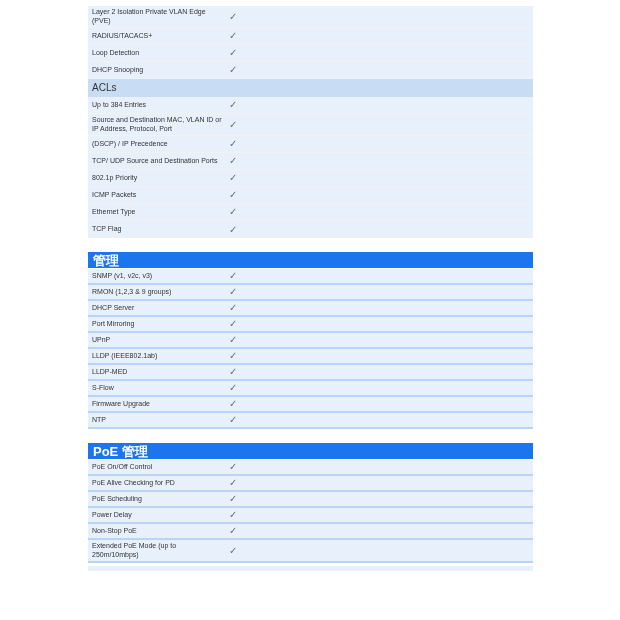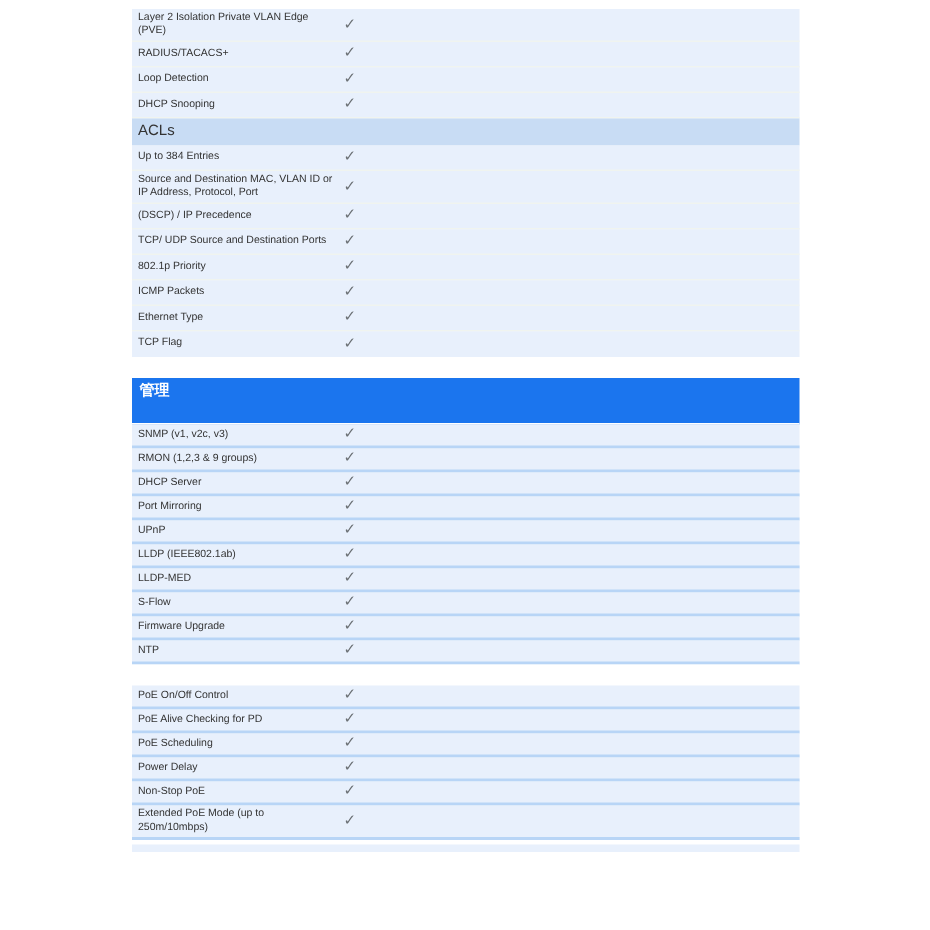--- a/index.html
+++ b/index.html
@@ -15,23 +15,23 @@
     position: absolute;
     left: 88px;
     top: 6px;
     width: 445px;
   }
   .table-gap { height: 14px; background: #ffffff; }
 
   .tbl-header {
     background: #1b75ee;
     color: #ffffff;
-    font-size: 10px;
+    font-size: 13px;
     font-weight: bold;
-    height: 31px;
+    height: 17px;
     line-height: 17px;
     padding-left: 5px;
     border-bottom: 1px solid #ffffff;
     box-sizing: border-box;
   }
 
   .feature-row {
     display: flex;
     align-items: center;
     background: #e8f0fc;
@@ -174,20 +174,21 @@
         <div class="feature-row">
           <span class="row-label">NTP</span>
           <span class="check">✓</span>
         </div>
       </div>
   </div>
 
   <div class="table-gap"></div>
 
   <div>
+    <div class="tbl-header">PoE 管理</div>
     <div class="t-bordered">
         <div class="feature-row">
           <span class="row-label">PoE On/Off Control</span>
           <span class="check">✓</span>
         </div>
         <div class="feature-row">
           <span class="row-label">PoE Alive Checking for PD</span>
           <span class="check">✓</span>
         </div>
         <div class="feature-row">

